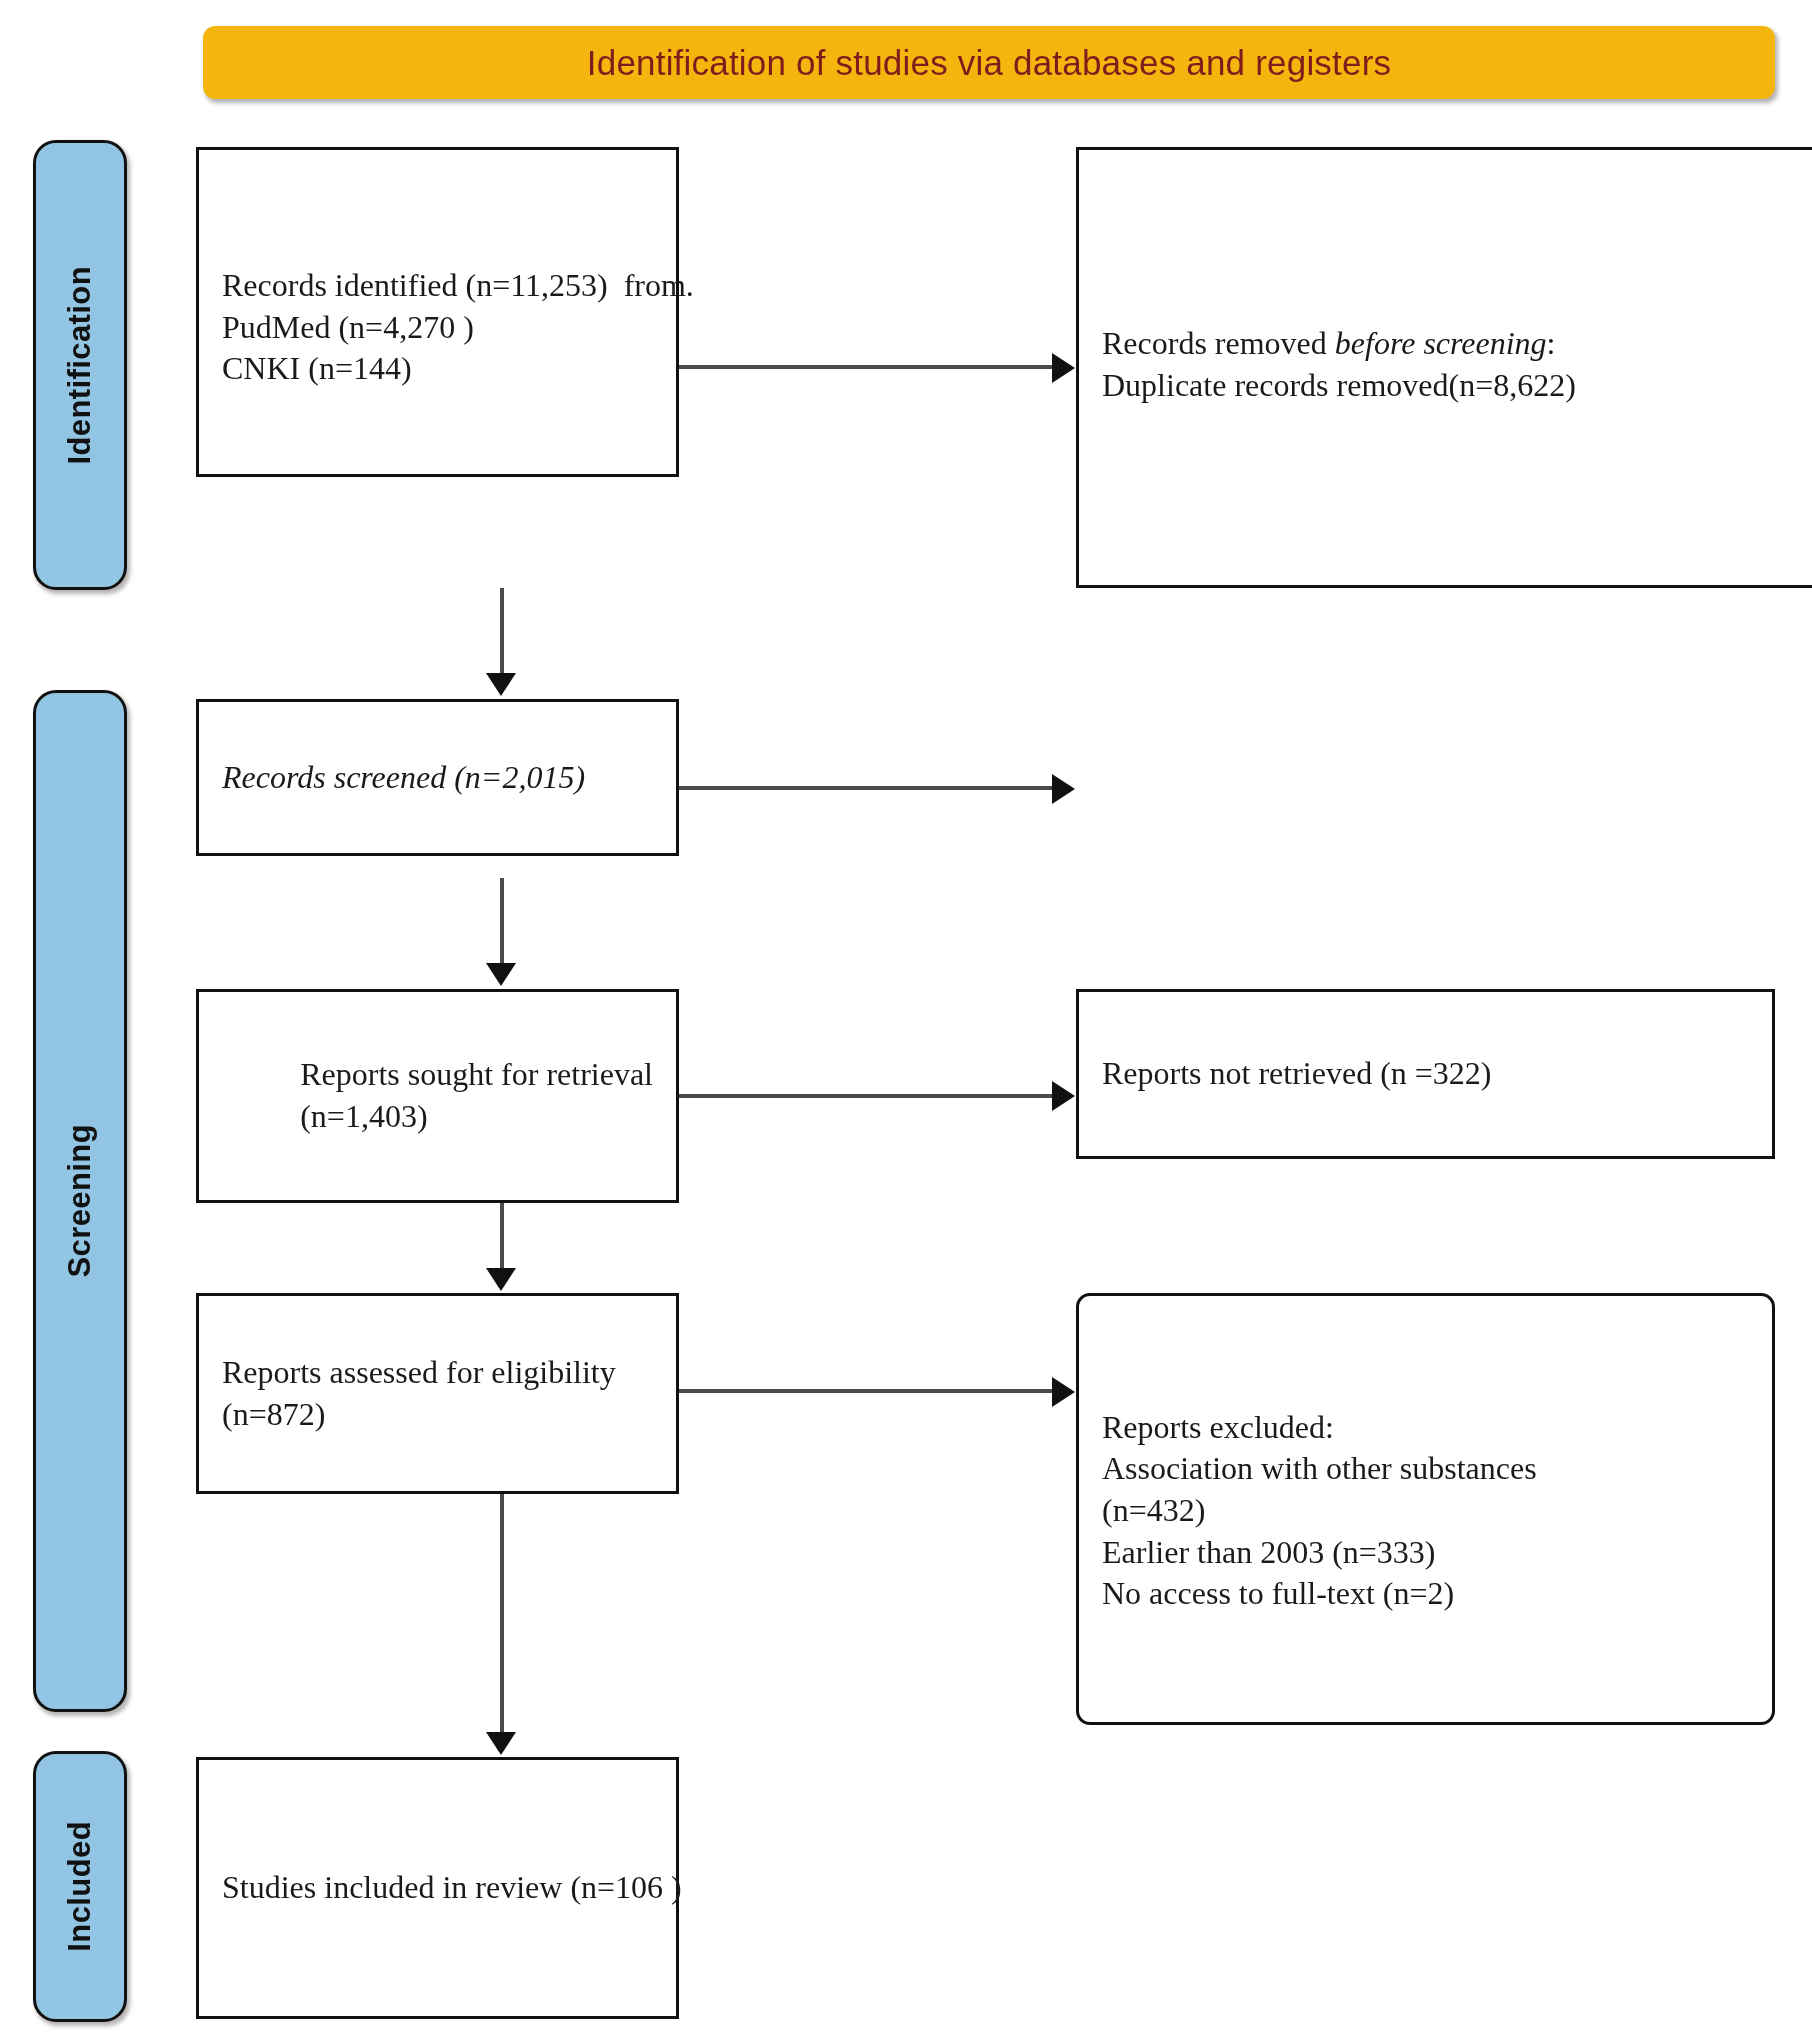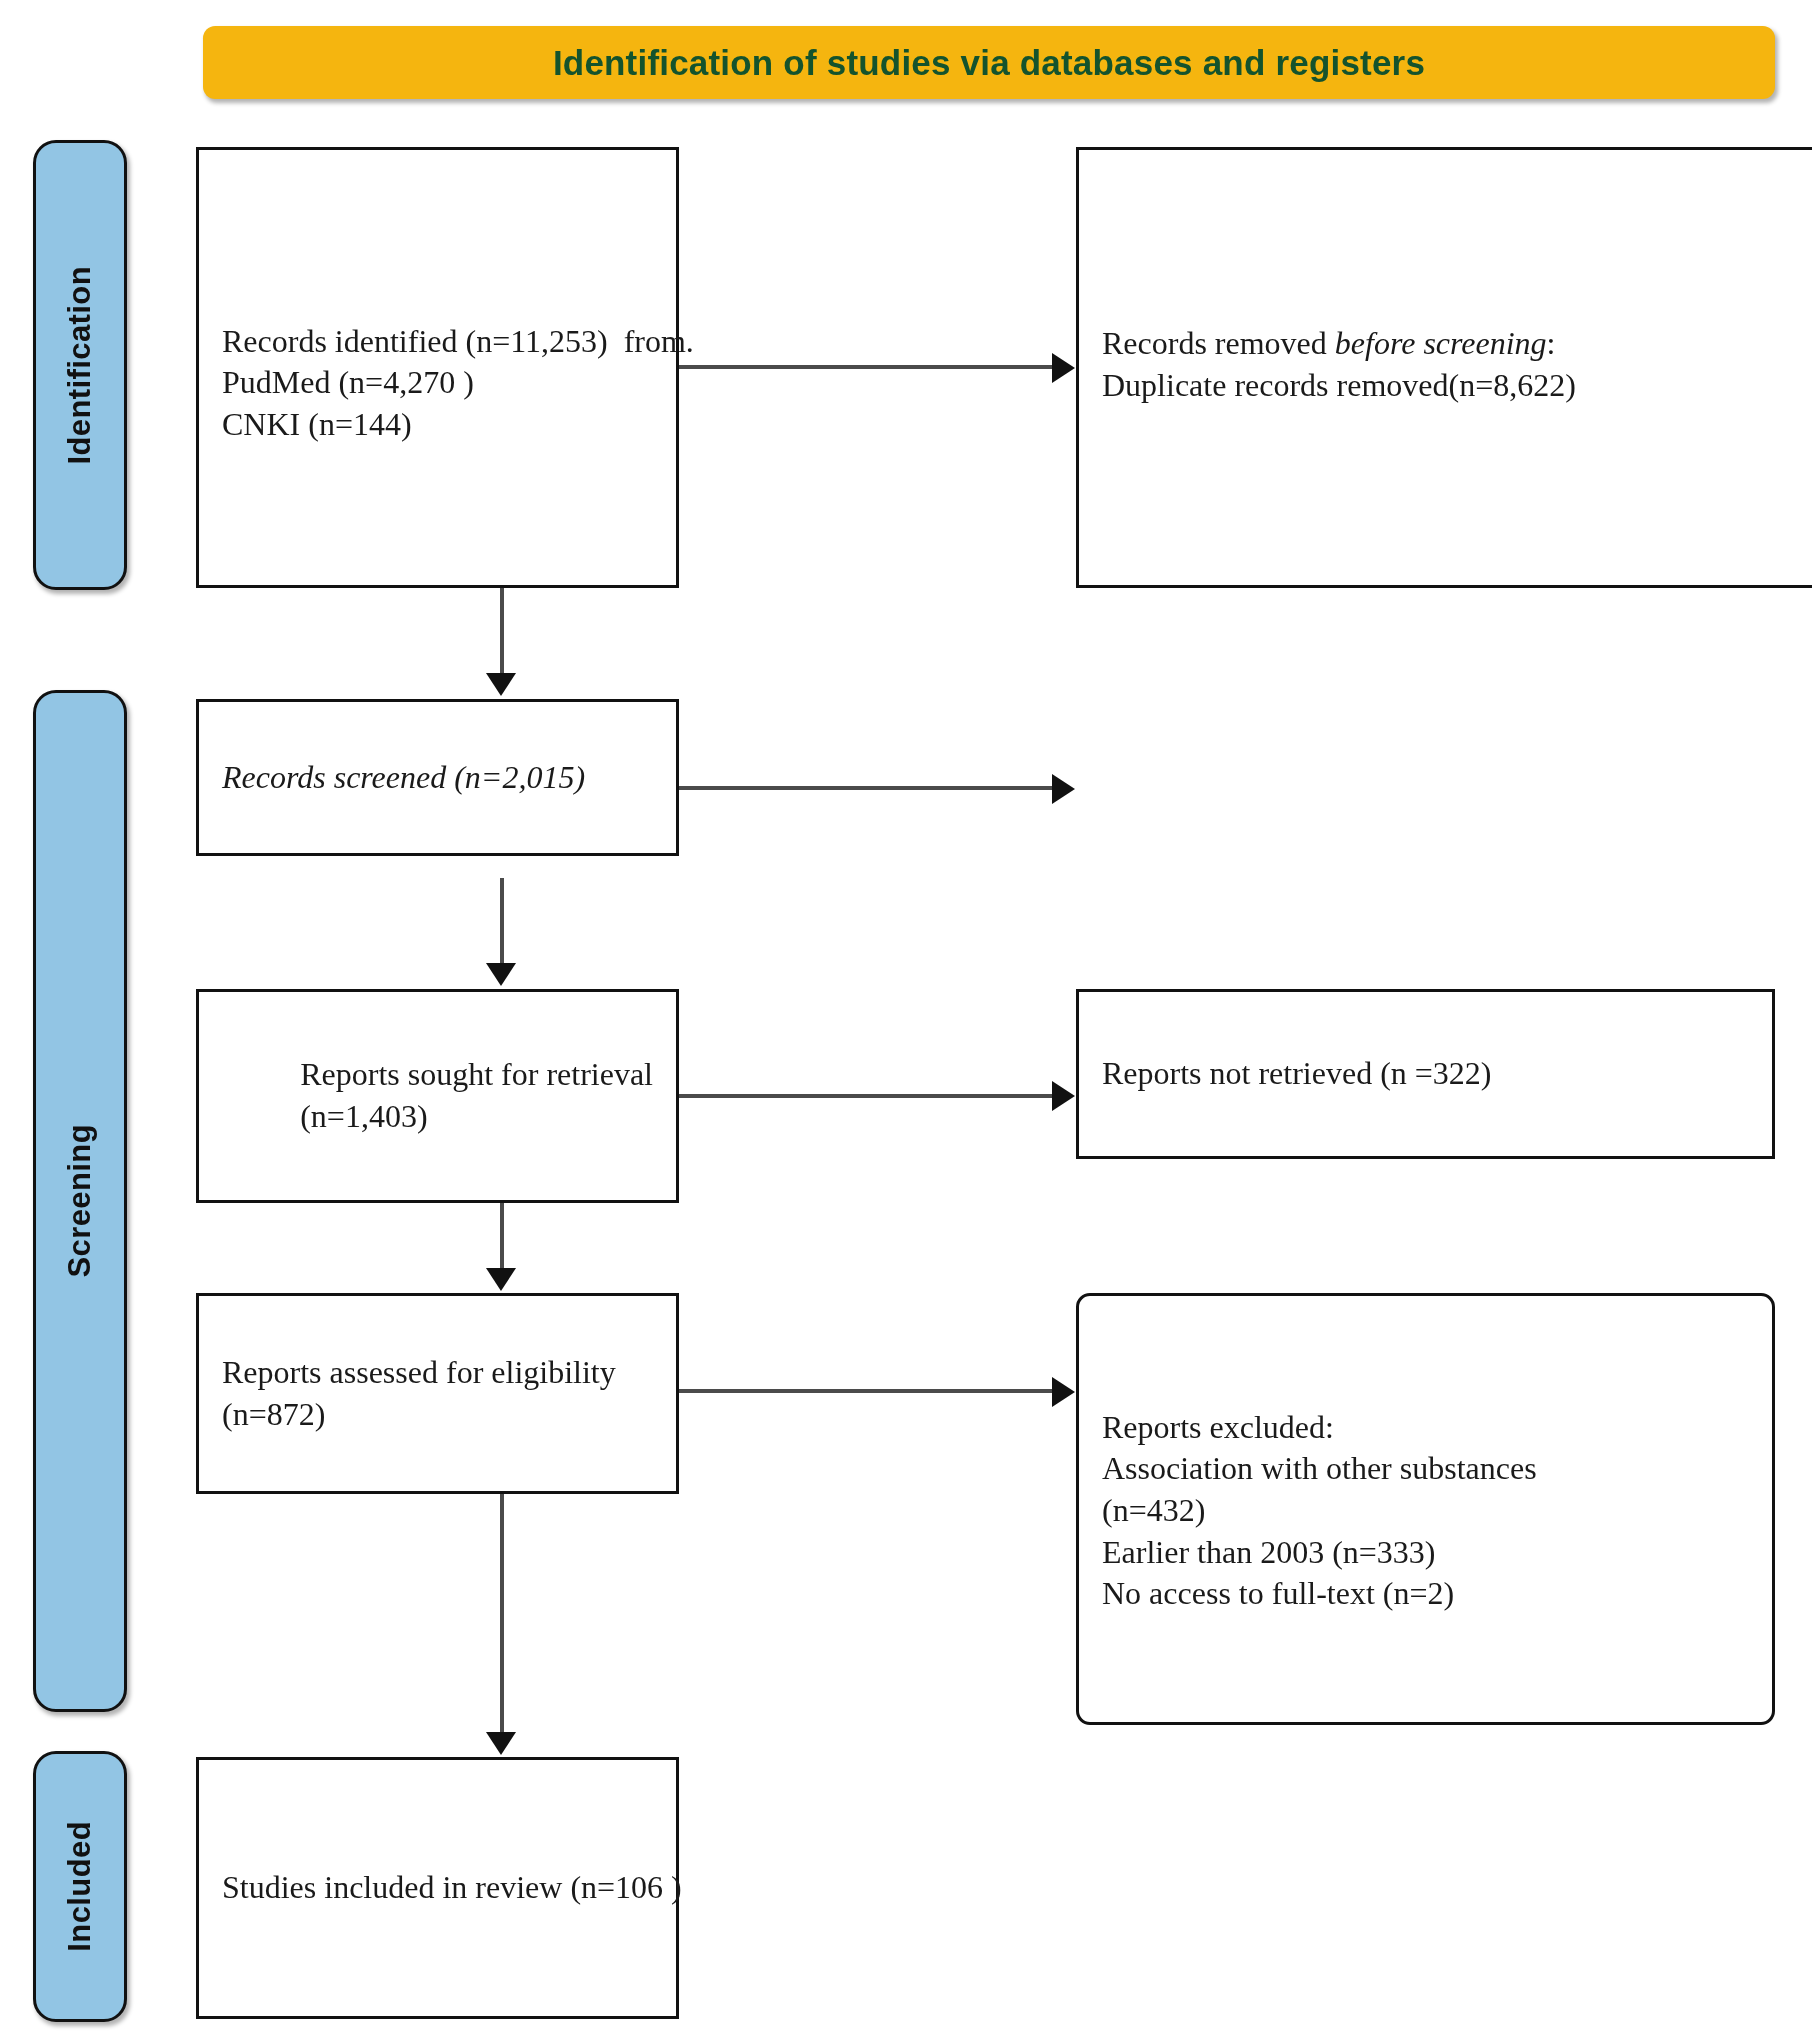--- a/index.html
+++ b/index.html
@@ -28,23 +28,23 @@
     background: #F5B50F;
     border-radius: 12.2px;
     box-shadow: 2.6px 3.5px 4.4px rgba(0,0,0,0.30);
     display: flex;
     align-items: center;
     justify-content: center;
     box-sizing: border-box;
   }
   .header-banner .header-text {
     font-family: "Liberation Sans", sans-serif;
-    font-weight: bold;
+    font-weight: normal;
     font-size: 35px;
-    color: #14532d;
+    color: #7f1d1d;
     letter-spacing: 0.2px;
     white-space: nowrap;
   }
 
   
   .stage-tab {
     position: absolute;
     background: #92C5E4;
     border: 3.5px solid #111111;
     border-radius: 23px;
@@ -84,21 +84,21 @@
     font-size: 32px;
     line-height: 1.30;
     color: #1a1a1a;
     white-space: pre;
   }
   .flow-box .line em {
     font-style: italic;
   }
 
   
-  #box-identified      { left: 196px; top: 147px;  width: 483px; height: 441px; }
+  #box-identified      { left: 196px; top: 147px;  width: 483px; height: 330px; }
   #box-screened        { left: 196px; top: 699px;  width: 483px; height: 157px; font-style: italic; }
   #box-sought          { left: 196px; top: 989px; width: 483px; height: 214px; align-items: flex-end; }
   #box-assessed        { left: 196px; top: 1293px; width: 483px; height: 201px; }
   #box-included        { left: 196px; top: 1757px; width: 483px; height: 262px; }
 
   
   #box-removed         { left: 1076px; top: 147px;  width: 788px; height: 441px; }
   #box-excluded-title  { left: 1076px; top: 699px;  width: 699px; height: 179px; }
   #box-not-retrieved   { left: 1076px; top: 989px; width: 699px; height: 170px; }
   #box-reports-excluded{ left: 1076px; top: 1293px; width: 699px; height: 432px; border-radius: 14px; }

